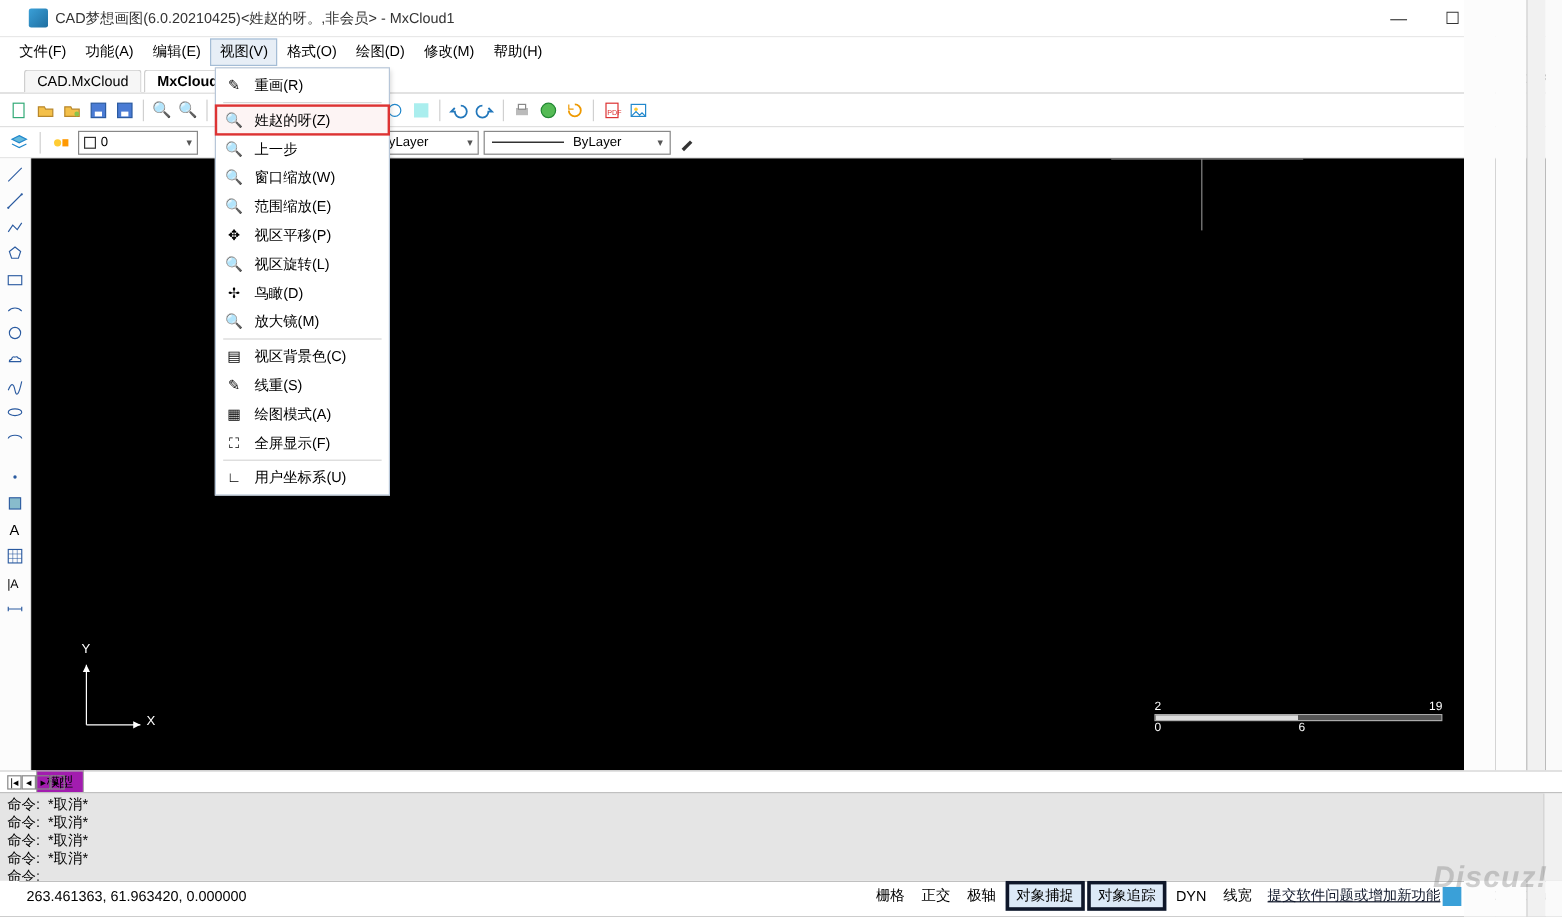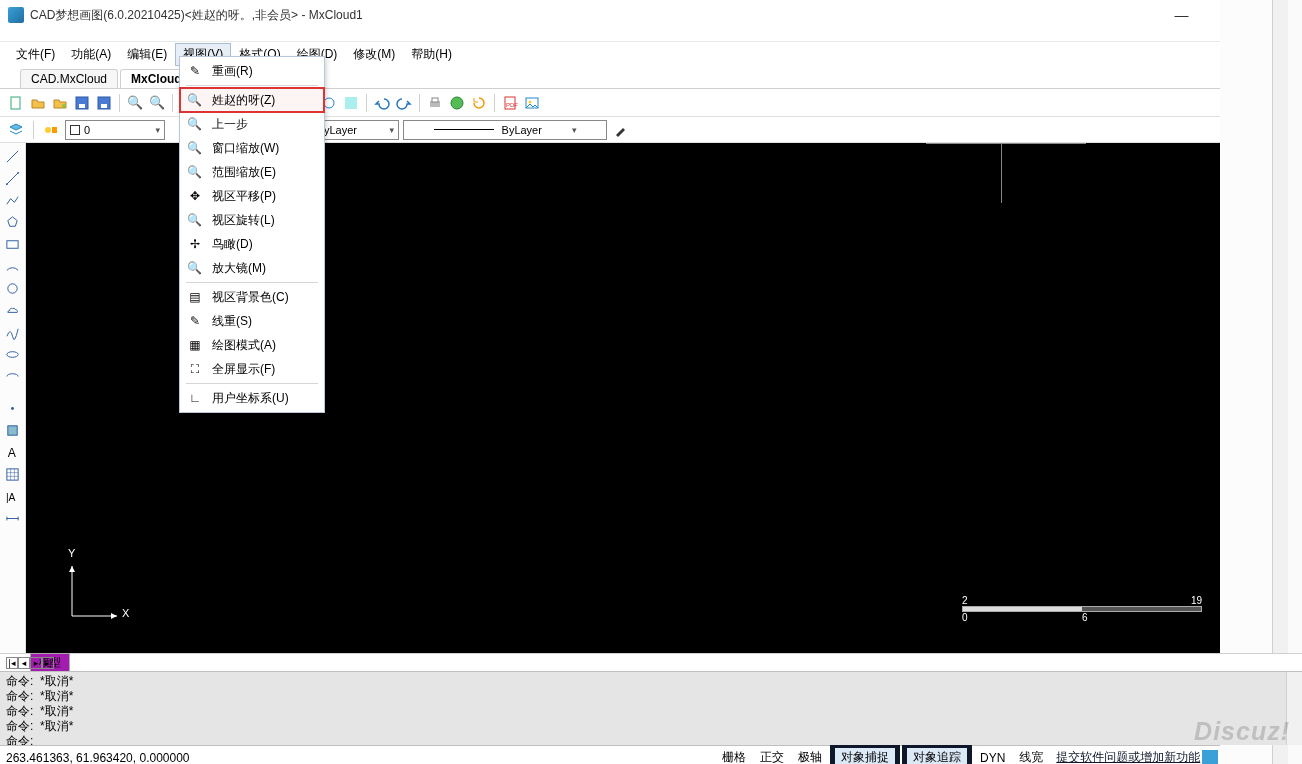--- a/index.html
+++ b/index.html
@@ -1,23 +1,23 @@
 <!DOCTYPE html>
 <html><head>
 <meta charset="utf-8">
 <style>
 * { margin: 0; padding: 0; box-sizing: border-box; font-family: "Microsoft YaHei", "SimSun", sans-serif; }
 body { width: 1302px; height: 764px; background: #fff; overflow: hidden; position: relative; font-size: 12px; color: #000; }
 
-.titlebar { height: 30px; display: flex; align-items: center; padding: 0 8px; background: #fff; }
+.titlebar { height: 30px; display: flex; align-items: center; padding: 0 24px; background: #fff; }
 .titlebar .icon { width: 16px; height: 16px; margin-right: 6px; background: linear-gradient(135deg,#3aa0d8,#1f6ea0); border-radius: 2px; }
 .titlebar .title { flex: 1; font-size: 12px; color: #333; }
 .titlebar .wbtn { width: 45px; height: 30px; display: flex; align-items: center; justify-content: center; color: #333; font-size: 14px; }
 
-.menubar { height: 26px; display: flex; align-items: center; padding: 7px 8px; border-top: 1px solid #e8e8e8; margin-top: 11px; }
+.menubar { height: 26px; display: flex; align-items: center; padding: 7px 8px; border-top: 1px solid #e8e8e8; }
 .menubar .mitem { padding: 3px 8px; font-size: 12px; }
 .menubar .mitem.open { background: #e7eef6; border: 1px solid #a5bdd6; padding: 2px 7px; }
 
 .tabbar { height: 22px; display: flex; align-items: flex-end; padding: 0 20px; background: #fff; border-bottom: 1px solid #cfcfcf; position: relative; }
 .tabbar .tab { padding: 2px 10px; font-size: 12px; border: 1px solid #cfcfcf; border-bottom: none; margin-right: 2px; background: #f6f6f6; border-radius: 3px 3px 0 0; }
 .tabbar .tab.active { background: #fff; font-weight: bold; }
 .tabbar .navbtn { position: absolute; right: 6px; top: 2px; display: flex; gap: 2px; font-size: 11px; color: #333; }
 .tabbar .navbtn span { padding: 0 2px; }
 
 .toolbar1 { height: 28px; display: flex; align-items: center; padding: 2px 6px; border-bottom: 1px solid #e0e0e0; gap: 2px; }
@@ -50,25 +50,25 @@
 .cursorv { position: absolute; left: 975px; top: 0; width: 1px; height: 60px; background: #888; }
 
 .tabbottom { height: 18px; background: #fff; display: flex; align-items: center; border-top: 1px solid #d0d0d0; padding-left: 30px; position: relative; font-size: 11px; }
 .tabbottom .arrow { position: absolute; left: 6px; display: flex; gap: 0; }
 .tabbottom .arrow span { border: 1px solid #888; width: 12px; height: 12px; font-size: 9px; display: flex; align-items: center; justify-content: center; }
 .tabbottom .btab { padding: 1px 8px; border: 1px solid #aaa; background: #a21caf; }
 
 .cmdarea { height: 74px; background: #e5e5e5; border-top: 1px solid #c0c0c0; padding: 2px 6px; font-size: 12px; font-family: SimSun, monospace; line-height: 15px; overflow: hidden; position: relative; }
 .cmdarea .scroll { position: absolute; right: 0; top: 0; bottom: 0; width: 16px; background: #f1f1f1; border-left: 1px solid #d0d0d0; }
 
-.statusbar { height: 24px; display: flex; align-items: center; padding: 0 6px; font-size: 12px; border-top: 1px solid #c0c0c0; }
+.statusbar { height: 24px; display: flex; align-items: center; padding: 0 6px; font-size: 12px; border-top: 1px solid #c0c0c0; margin-left: 16px; }
 .statusbar .coords { flex: 0 0 auto; }
 .statusbar .spacer { flex: 1; }
 .statusbar .sbtn { padding: 1px 6px; margin: 0 1px; }
-.statusbar .sbtn.on { border: 5px solid #0f172a; background: #dce9f7; }
+.statusbar .sbtn.on { border: 3px solid #0f172a; background: #dce9f7; }
 .statusbar .link { color: #0f172a; text-decoration: underline; margin-left: 6px; }
 .statusbar .brand { color: #888; margin-left: 6px; font-size: 11px; }
 
 .watermark { position: absolute; right: 12px; bottom: 18px; font-size: 25px; font-style: italic; font-weight: bold; color: rgba(120,120,120,0.35); letter-spacing: 1px; pointer-events: none; }
 
 .dropdown { position: absolute; left: 179px; top: 56px; width: 146px; background: #fff; border: 1px solid #b7c6d8; box-shadow: 2px 2px 4px rgba(0,0,0,.15); padding: 2px 0; z-index: 100; }
 .dropdown .ditem { height: 24px; display: flex; align-items: center; padding: 0 6px; font-size: 12px; gap: 8px; }
 .dropdown .ditem.highlight { outline: 2px solid #d33; outline-offset: -1px; background: #fdf4f4; }
 .dropdown .ditem .dicon { width: 18px; height: 18px; display: flex; align-items: center; justify-content: center; }
 .dropdown .dsep { height: 1px; background: #d6d6d6; margin: 2px 6px; }
@@ -241,21 +241,21 @@
     </span>
   <div class="combo" style="width:100px">
     <span style="width:10px;height:10px;border:1px solid #333;margin-right:4px"></span>
     <span>0</span>
     <span class="dd">▾</span>
   </div>
   <div class="combo" style="width:80px;margin-left:150px">
     <span>yLayer</span>
       <span class="dd">▾</span>
   </div>
-  <div class="combo" style="width:204px;justify-content:center">
+  <div class="combo" style="width:156px;justify-content:center">
     <span style="width:60px;border-top:1px solid #000;margin-right:8px"></span>
     <span>ByLayer</span>
       <span class="dd" style="margin-left:30px">▾</span>
   </div>
   <span class="tbtn">
       <svg viewBox="0 0 16 16">
         <path d="M3 13l7-7 2 2-7 7z" fill="#333"></path>
       </svg>
     </span>
 </div>

